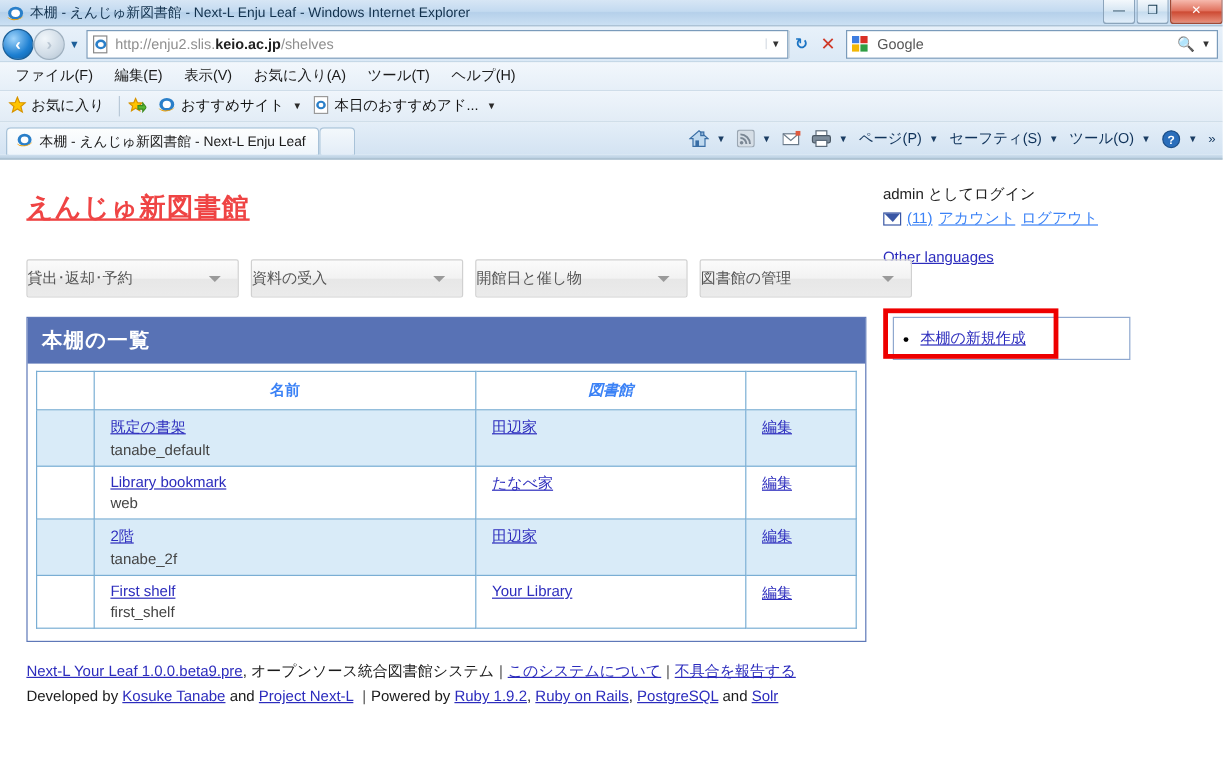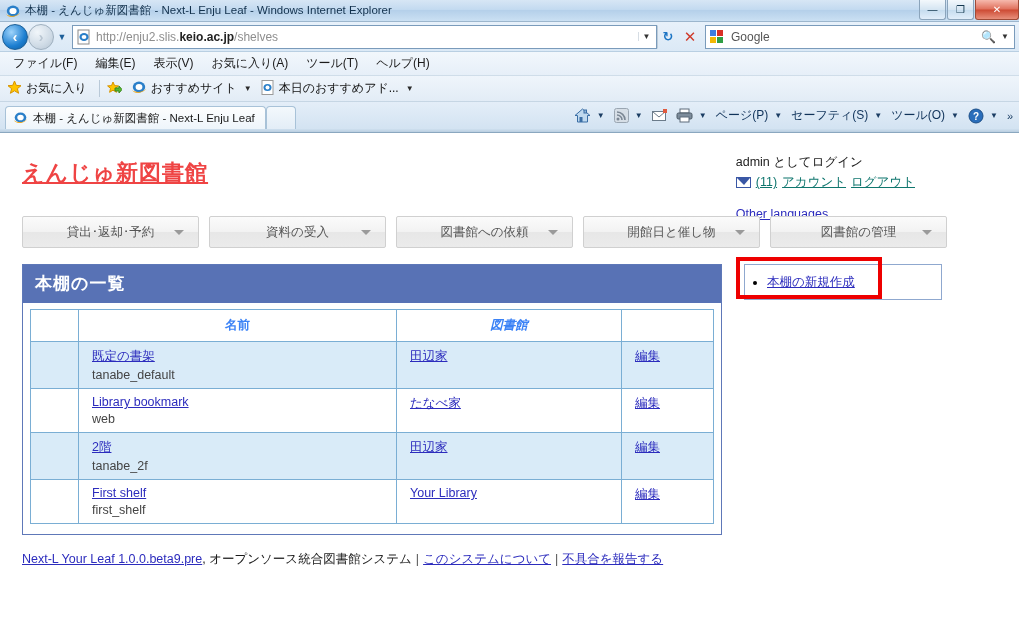--- a/index.html
+++ b/index.html
@@ -130,34 +130,34 @@
   .page { position:absolute; left:0; top:144px; right:0; bottom:0; background:#fff; overflow:hidden; }
   .page-inner { padding: 14px 14px 0 14px; position:relative; }
 
   .site-title {
     font-size: 22px; color:#ef4444; font-weight:bold;
     text-decoration: underline; letter-spacing:1px;
     display:inline-block; margin:0 0 0 8px;
   }
 
   .userbox { position:absolute; right:104px; top:8px; font-size:12.5px; color:#222; line-height:20px;}
-  .userbox a { color:#0f766e; }
+  .userbox a { color:#3b82f6; }
   .userbox .row2 { display:flex; align-items:center; gap:5px; }
   .mail-ico { width:15px;height:11px;border:1px solid #3a57a5;display:inline-block;position:relative;background:#fff;}
   .mail-ico:before{content:"";position:absolute;left:0;top:0;width:0;height:0;border-left:7px solid transparent;border-right:6px solid transparent;border-top:7px solid #3a57a5;}
   .other-lang { margin-top:12px; }
   .other-lang a { color:#2c2cbd; text-decoration:underline; font-size:12.5px;}
 
   
   .navrow { display:flex; gap:10px; margin:28px 0 0 8px; }
   .navbtn2 {
     width:177px; height:32px;
     background: linear-gradient(to bottom,#fbfbfb 0%, #f2f2f2 50%, #e7e7e7 51%, #ebebeb 100%);
     border:1px solid #d0d0d0; border-radius:2px;
-    display:flex; align-items:center; justify-content:center;
+    display:flex; align-items:center; 
     position:relative; font-size:12.5px; color:#555;
   }
   .navbtn2 .tri { position:absolute; right:14px; top:13px;
     width:0;height:0;border-left:5px solid transparent;border-right:5px solid transparent;border-top:5px solid #9a9a9a;}
 
   
   .content-wrap { display:flex; margin:16px 0 0 8px; align-items:flex-start; }
   .panel { width:700px; border:1px solid #5e78b8; background:#fff; }
   .panel-head {
     background:#5872b5; color:#fff; font-size:17px; font-weight:bold;
@@ -393,24 +393,20 @@
         </div>
       </div>
 
       <div class="navrow">
         <div class="navbtn2">
           <span>貸出･返却･予約</span>
           <span class="tri"></span>
         </div>
         <div class="navbtn2">
           <span>資料の受入</span>
-          <span class="tri"></span>
-        </div>
-        <div class="navbtn2">
-          <span>図書館への依頼</span>
           <span class="tri"></span>
         </div>
         <div class="navbtn2">
           <span>開館日と催し物</span>
           <span class="tri"></span>
         </div>
         <div class="navbtn2">
           <span>図書館の管理</span>
           <span class="tri"></span>
         </div>
@@ -494,17 +490,29 @@
             </li>
           </ul>
           <span class="redbox"></span>
         </div>
       </div>
 
       <div class="footer">
         <div>
           <a href="#">Next-L Your Leaf 1.0.0.beta9.pre</a><span>, オープンソース統合図書館システム</span><span class="sep">|</span><a href="#">このシステムについて</a><span class="sep">|</span><a href="#">不具合を報告する</a>
         </div>
+        <div>
+          <span>Developed by</span>
+          <a href="#">Kosuke Tanabe</a>
+          <span>and</span>
+          <a href="#">Project Next-L</a>
+          <span class="sep">|</span><span>Powered by</span>
+          <a href="#">Ruby 1.9.2</a><span>,</span>
+          <a href="#">Ruby on Rails</a><span>,</span>
+          <a href="#">PostgreSQL</a>
+          <span>and</span>
+          <a href="#">Solr</a>
+        </div>
       </div>
 
     </div>
   </div>
 </div>
 
 </body></html>

